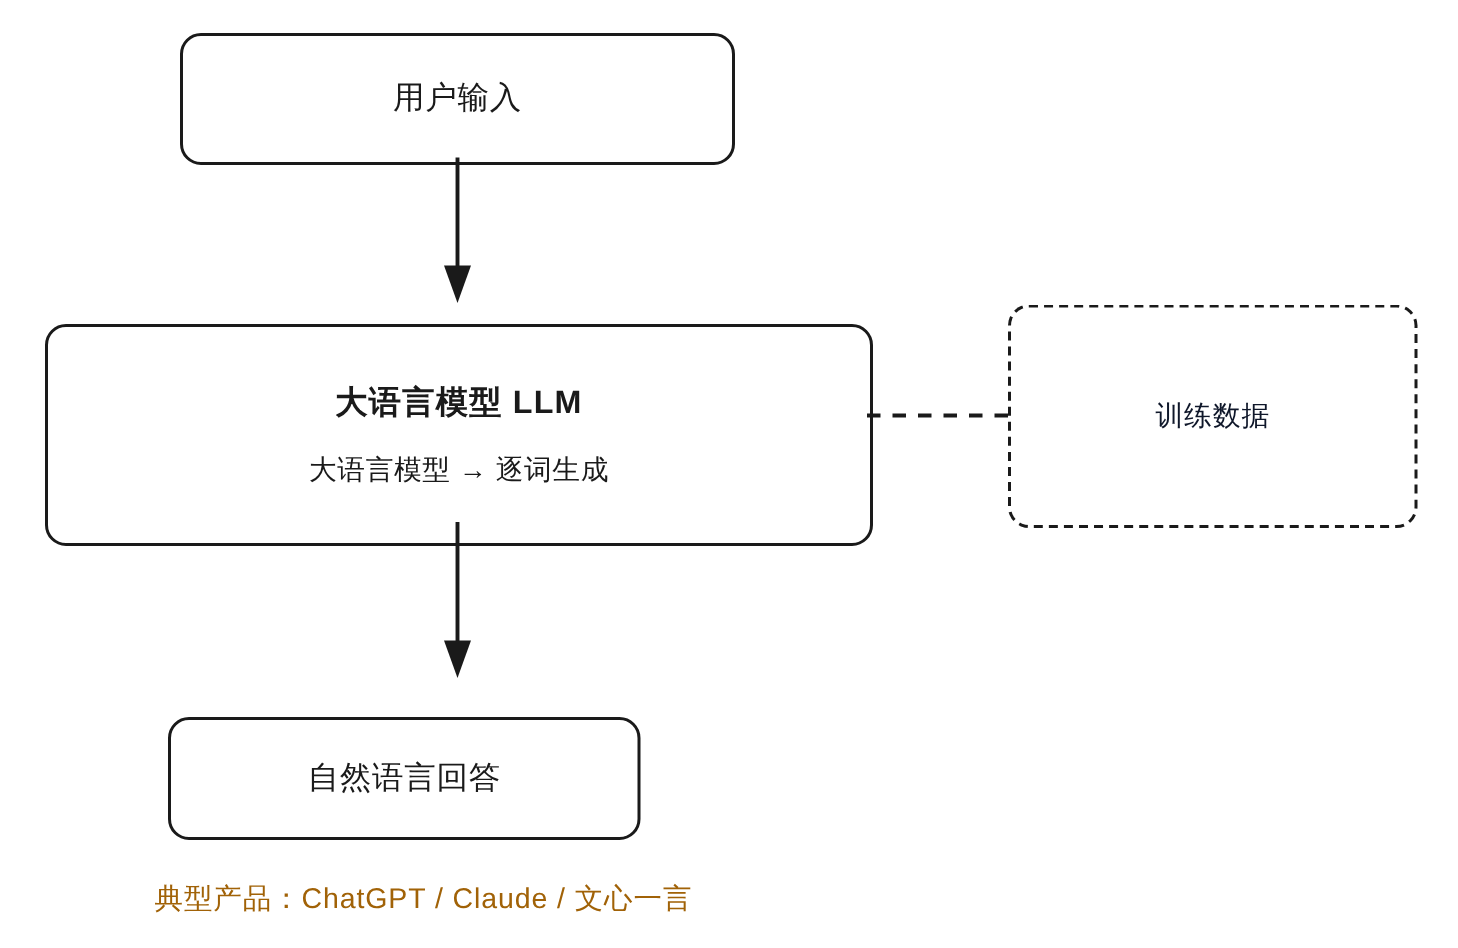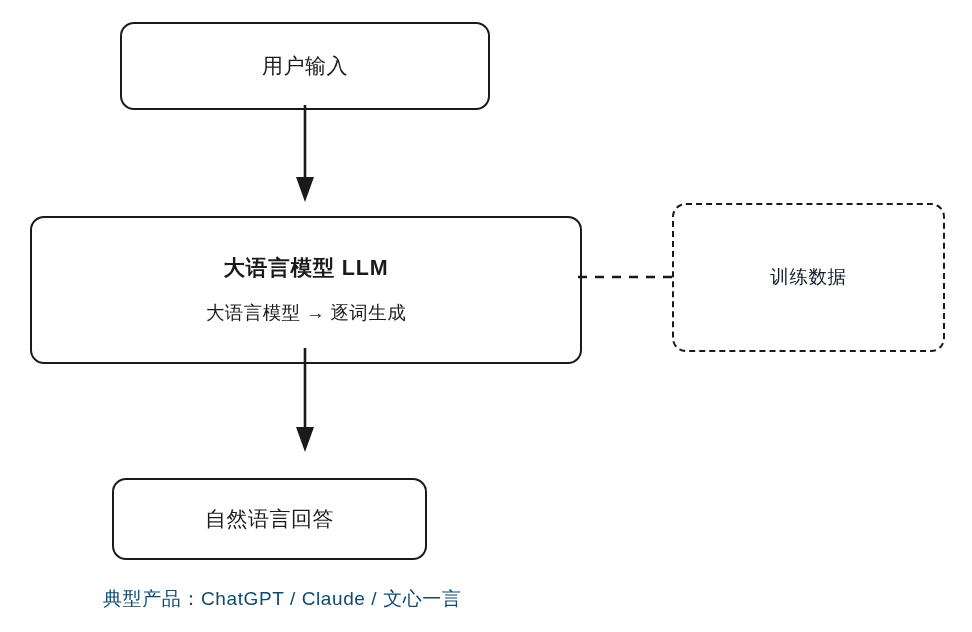--- a/index.html
+++ b/index.html
@@ -80,21 +80,21 @@
   }
   #arrow-input-llm  { left: 270px; top: 105px; width: 72px; height: 98px; }
   #arrow-llm-output { left: 270px; top: 348px; width: 72px; height: 106px; }
   #link-llm-data    { left: 578px; top: 262px; width: 100px; height: 30px; }
 
   
   #caption {
     position: absolute;
     left: 103px;
     top: 586px;
-    color: #0c4a6e;
+    color: #a16207;
     font-size: 19px;
     letter-spacing: 0.6px;
     white-space: nowrap;
   }
 </style>
 </head>
 <body>
 
 <div id="canvas">
 

